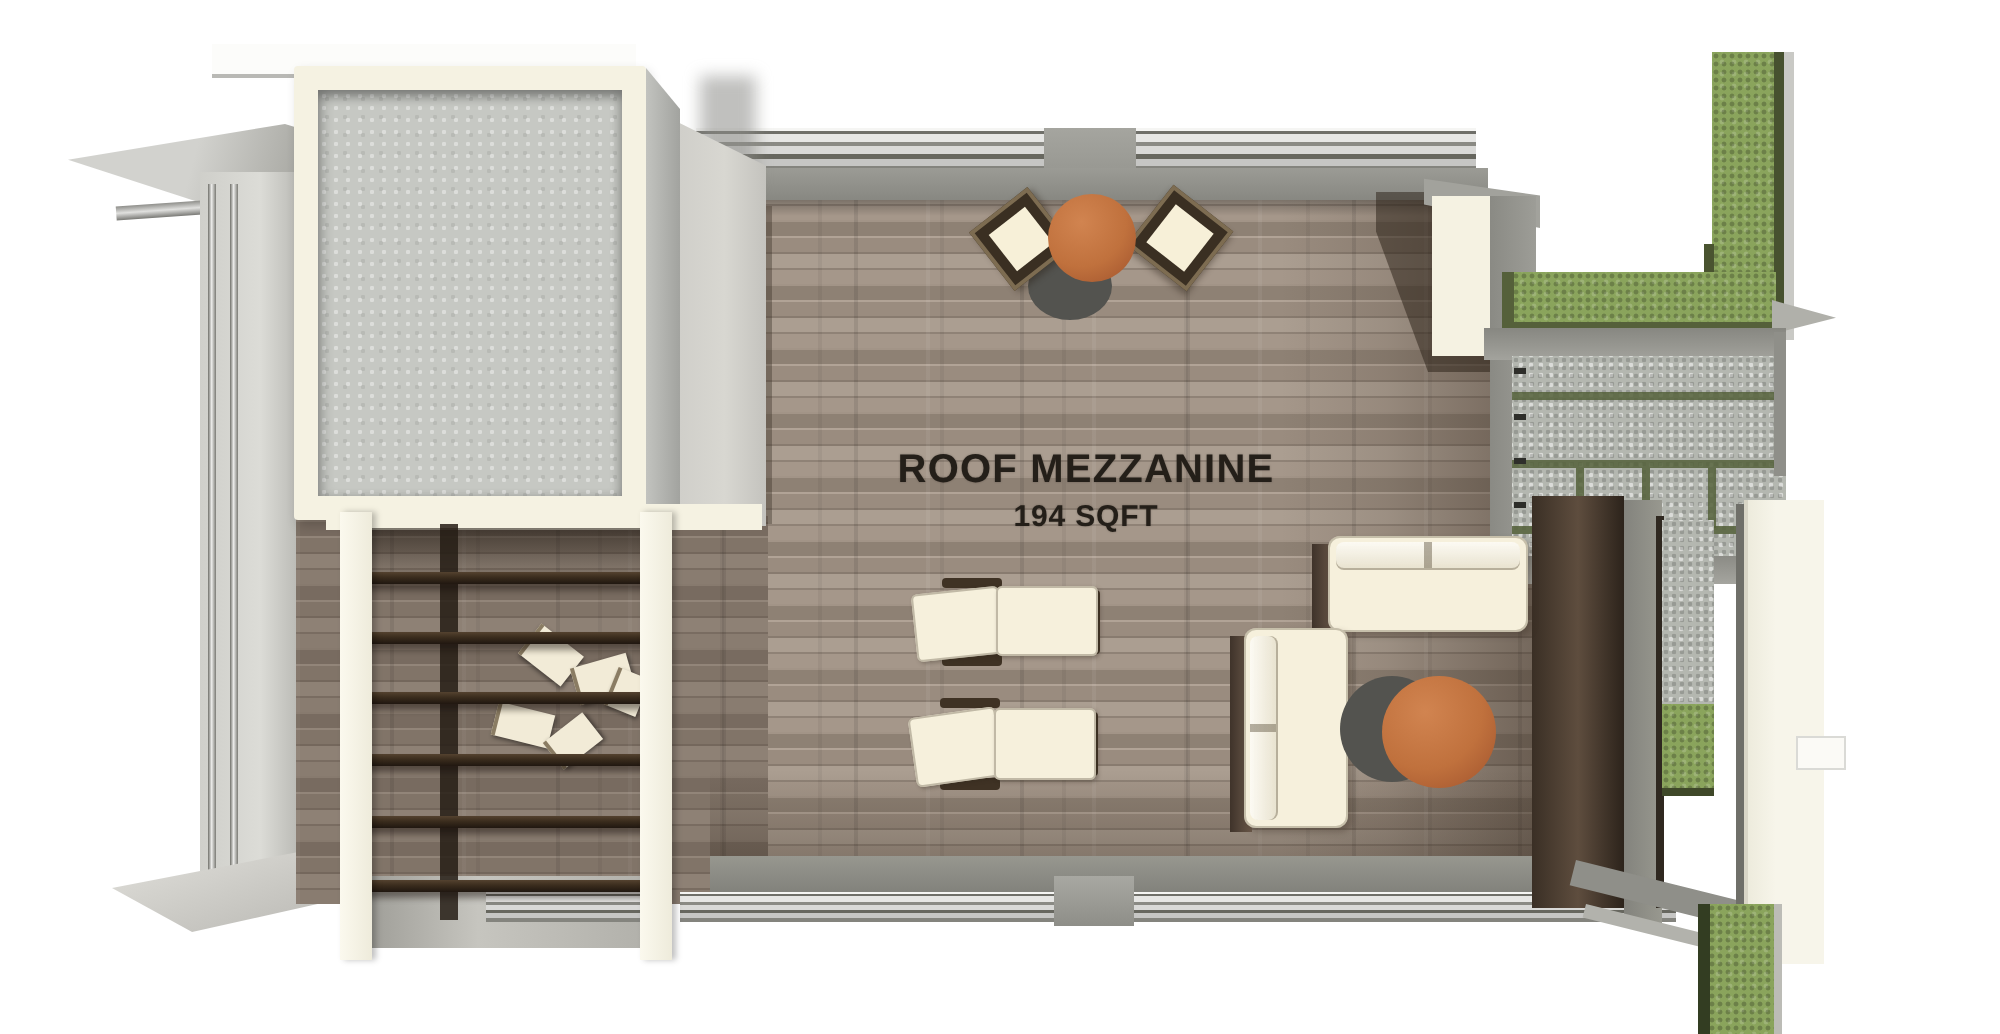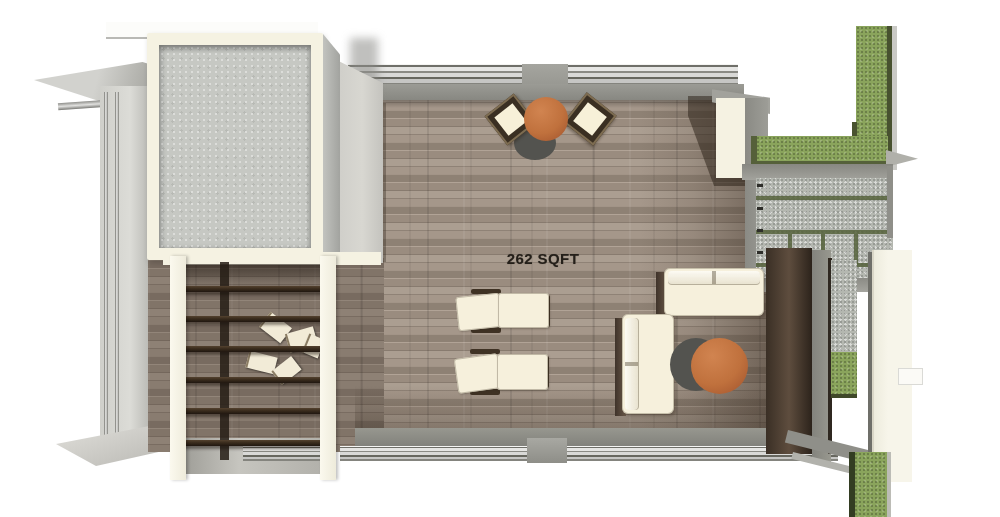--- a/index.html
+++ b/index.html
@@ -242,15 +242,16 @@
     <div class="a cushion" style="left:41px;top:5px;width:51px;height:36px;"></div>
   </div>
 
   <div class="a" style="left:656px;top:272px;width:12px;height:45px;background:linear-gradient(90deg,#3f332a,#6b594a);"></div>
   <div class="a sofa sofa-h" style="left:664px;top:268px;width:100px;height:48px;"></div>
   <div class="a" style="left:615px;top:318px;width:11px;height:98px;background:linear-gradient(90deg,#3f332a,#6b594a);"></div>
   <div class="a sofa sofa-v" style="left:622px;top:314px;width:52px;height:100px;"></div>
   <div class="a disc darkdisc" style="left:670px;top:338px;width:52px;height:53px;"></div>
   <div class="a disc orange" style="left:691px;top:338px;width:57px;height:56px;"></div>
 
-  <div class="a label" style="left:398px;top:250px;width:290px;height:18px;font-size:15px;letter-spacing:.4px;">262 SQFT</div>
+  <div class="a label" style="left:398px;top:224px;width:290px;height:24px;font-size:20px;letter-spacing:.6px;">ROOF MEZZANINE</div>
+  <div class="a label" style="left:398px;top:250px;width:290px;height:18px;font-size:15px;letter-spacing:.4px;">194 SQFT</div>
 
 </div>
 
 </body></html>

